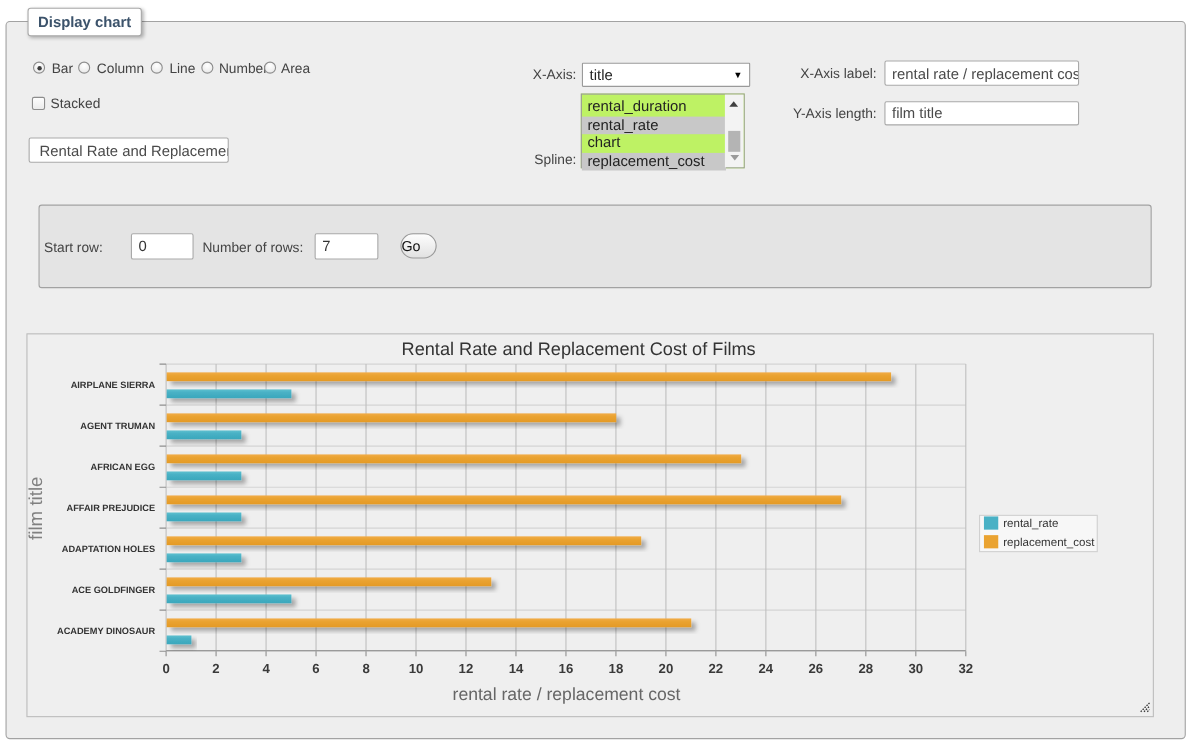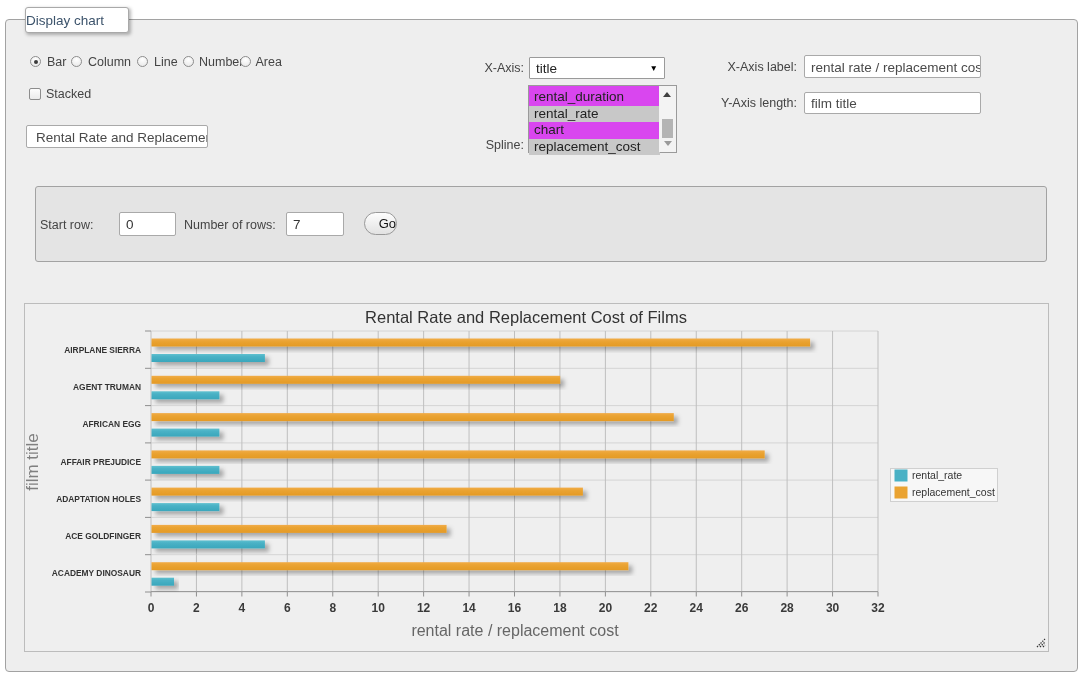--- a/index.html
+++ b/index.html
@@ -9,21 +9,21 @@
 .radio{position:absolute;width:11px;height:11px;border:1px solid #8d8d8d;border-radius:50%;background:radial-gradient(circle at 50% 30%, #ffffff 0%, #e9e9e9 85%)}
 .radio.on::after{content:"";position:absolute;left:2.5px;top:2.5px;width:4px;height:4px;border-radius:50%;background:#3c3c3c}
 .check{position:absolute;width:11.5px;height:11.5px;border:1px solid #8d8d8d;border-radius:2px;background:linear-gradient(#fdfdfd,#ebebeb)}
 .opt{position:absolute;left:0;width:131px;height:16.5px;font-size:13.5px;color:#222;padding-left:5px;line-height:16.5px;white-space:nowrap}
 </style></head>
 <body>
 
 <div class="abs" style="left:5px;top:19px;width:1073px;height:653px;background:#eeeeee;border:1px solid #a2a2a2;border-radius:4px"></div>
 
 <div class="abs" style="left:25px;top:7px;width:104px;height:26px;background:#fff;border:1px solid #a9a9a9;border-radius:3px;box-shadow:1.5px 1.5px 3.5px rgba(0,0,0,0.28)">
-  <div style="position:absolute;left:0;right:0;top:50%;transform:translateY(-50%);text-align:left;font-size:13.5px;font-weight:normal;color:#3c536b">Display chart</div>
+  <div style="position:absolute;left:0;right:0;top:50%;transform:translateY(-50%);text-align:center;font-size:13.5px;font-weight:bold;color:#3c536b">Display chart</div>
 </div>
 
 <div class="radio on" style="left:30px;top:56px"></div>
 <div class="lbl" style="left:47px;top:53.5px">Bar</div>
 <div class="radio" style="left:71px;top:56px"></div>
 <div class="lbl" style="left:88px;top:53.5px">Column</div>
 <div class="radio" style="left:137px;top:56px"></div>
 <div class="lbl" style="left:154px;top:53.5px">Line</div>
 <div class="radio" style="left:183px;top:56px"></div>
 <div class="lbl" style="left:199px;top:53.5px">Number</div>
@@ -31,26 +31,26 @@
 <div class="lbl" style="left:255.5px;top:53.5px">Area</div>
 
 <div class="check" style="left:29px;top:88px"></div>
 <div class="lbl" style="left:46px;top:86px">Stacked</div>
 
 <div class="inp" style="left:26px;top:125px;width:182px;height:23px">
     <span style="left:9px">Rental Rate and Replacement Cost</span>
   </div>
 
 <div class="lbl" style="right:557px;top:59.5px">X-Axis:</div>
-<div class="inp" style="left:529px;top:57px;width:136px;height:22px;border-color:#9a9a9a;border-radius:1px">
+<div class="inp" style="left:529px;top:57px;width:153px;height:22px;border-color:#9a9a9a;border-radius:1px">
     <span style="left:6px;color:#222">title</span>
   <div style="position:absolute;right:6px;top:50%;transform:translateY(-50%);font-size:8.5px;color:#000">▼</div>
 </div>
 
-<div class="abs" style="left:528px;top:85px;width:149px;height:68px;background:#d946ef;border:1px solid #9a9a9a">
+<div class="abs" style="left:528px;top:85px;width:149px;height:68px;background:#bef264;border:1px solid #9a9a9a">
   <div class="opt" style="top:3px">rental_duration</div>
   <div class="opt" style="top:19.5px;background:#c8c8c8">rental_rate</div>
   <div class="opt" style="top:36px">chart</div>
   <div class="opt" style="top:52.5px;background:#c8c8c8">replacement_cost</div>
 
   <div style="position:absolute;right:0;top:0;width:17px;height:66px;background:#f3f3f3">
     <div style="position:absolute;left:4px;top:6px;width:0;height:0;border-left:4.5px solid transparent;border-right:4.5px solid transparent;border-bottom:5.5px solid #404040"></div>
     <div style="position:absolute;left:2.5px;top:33px;width:11.5px;height:19px;background:#b4b4b4"></div>
     <div style="position:absolute;left:4.5px;bottom:6px;width:0;height:0;border-left:4px solid transparent;border-right:4px solid transparent;border-top:5px solid #9a9a9a"></div>
   </div>
@@ -68,21 +68,21 @@
 
 <div class="abs" style="left:35px;top:186px;width:1012px;height:76px;background:#e4e4e4;border:1px solid #a2a2a2;border-radius:3px"></div>
 <div class="lbl" style="left:40px;top:217px">Start row:</div>
 <div class="inp" style="left:119px;top:212px;width:57px;height:24px">
     <span style="left:6px;color:#333">0</span>
   </div>
 <div class="lbl" style="left:184px;top:217px">Number of rows:</div>
 <div class="inp" style="left:286px;top:212px;width:58px;height:24px">
     <span style="left:6px;color:#333">7</span>
   </div>
-<div class="abs" style="left:364px;top:212px;width:33px;height:23px;border:1px solid #999;border-radius:11.5px;background:linear-gradient(#fdfdfd,#e2e2e2);text-align:right;font-size:13px;line-height:21px;color:#111">Go</div>
+<div class="abs" style="left:364px;top:212px;width:33px;height:23px;border:1px solid #999;border-radius:11.5px;background:linear-gradient(#fdfdfd,#e2e2e2);text-align:left;font-size:13px;line-height:21px;color:#111">Go</div>
 
 <div class="abs" style="left:24px;top:303px;width:1025px;height:349px;background:#efefef;border:1px solid #bcbcbc">
 <svg width="1025" height="349" viewBox="0 0 1025 349" style="position:absolute;left:0;top:0;font-family:'Liberation Sans',sans-serif">
 <defs>
 <linearGradient id="gor" x1="0" y1="0" x2="0" y2="1">
  <stop offset="0" stop-color="#f1ac49"></stop>
           <stop offset="0.35" stop-color="#eaa331"></stop>
           <stop offset="1" stop-color="#e49a26"></stop>
 </linearGradient>
 <linearGradient id="gte" x1="0" y1="0" x2="0" y2="1">

